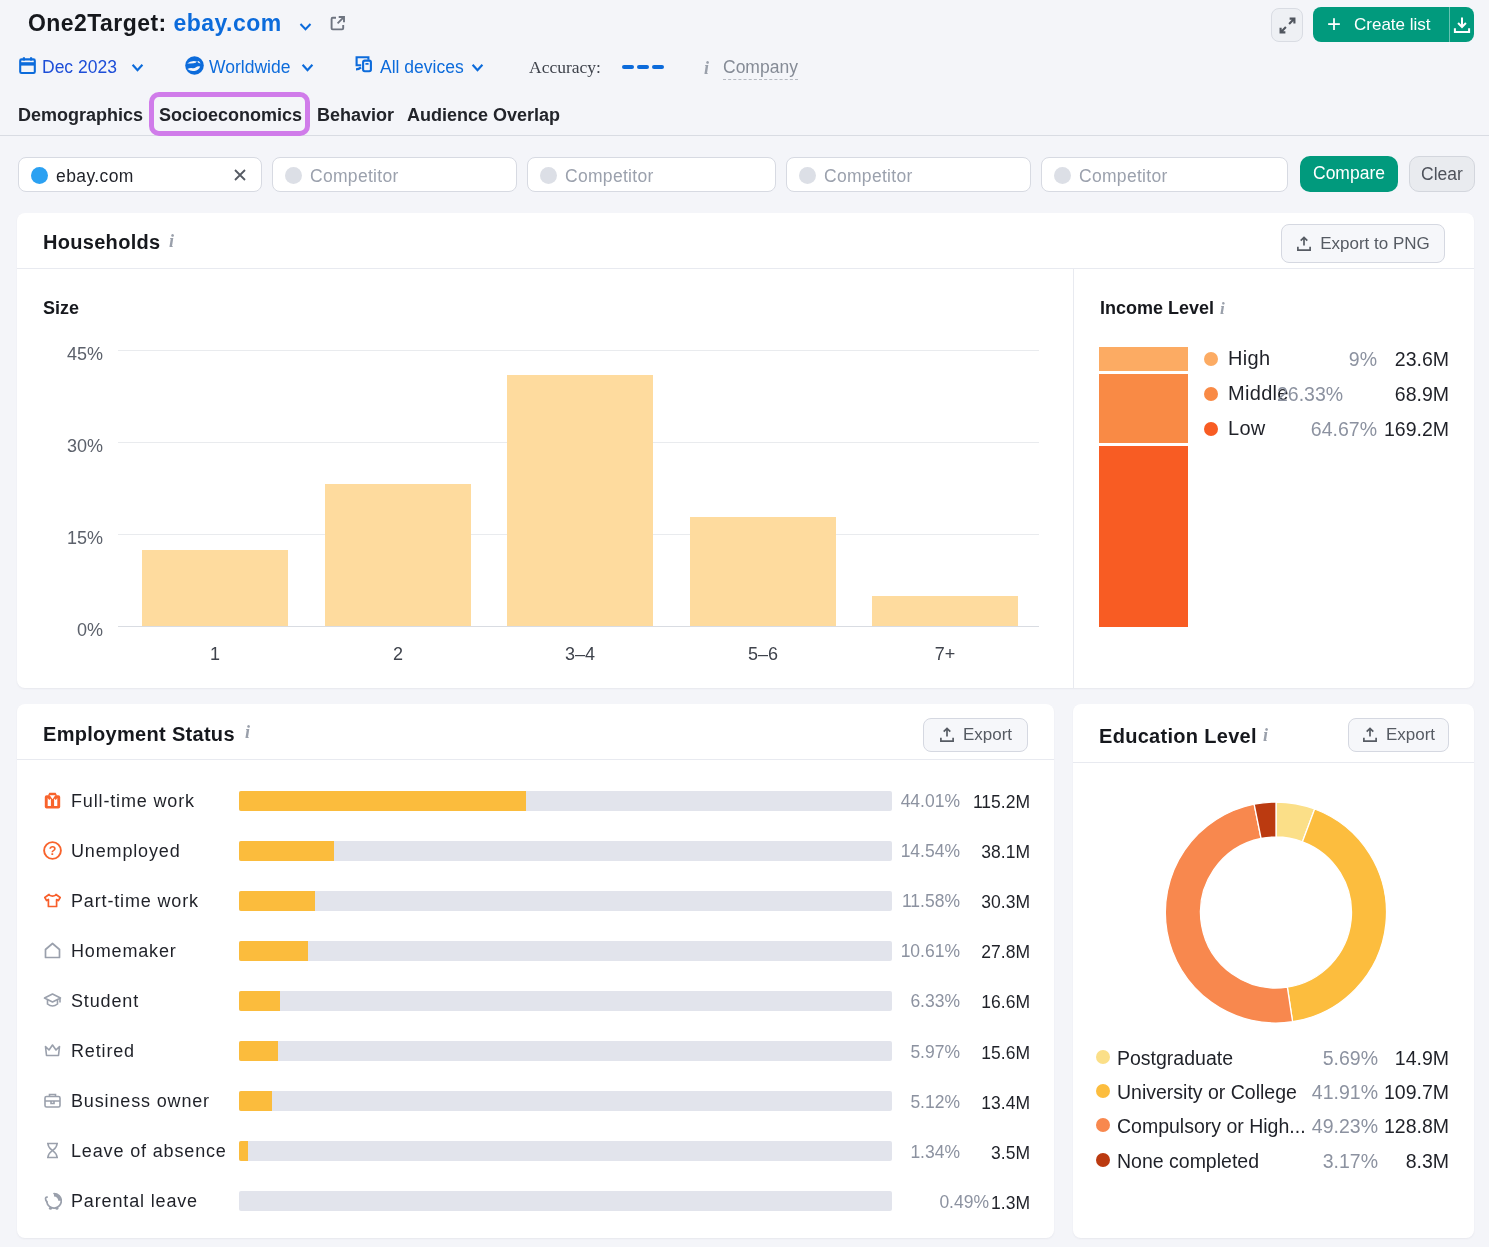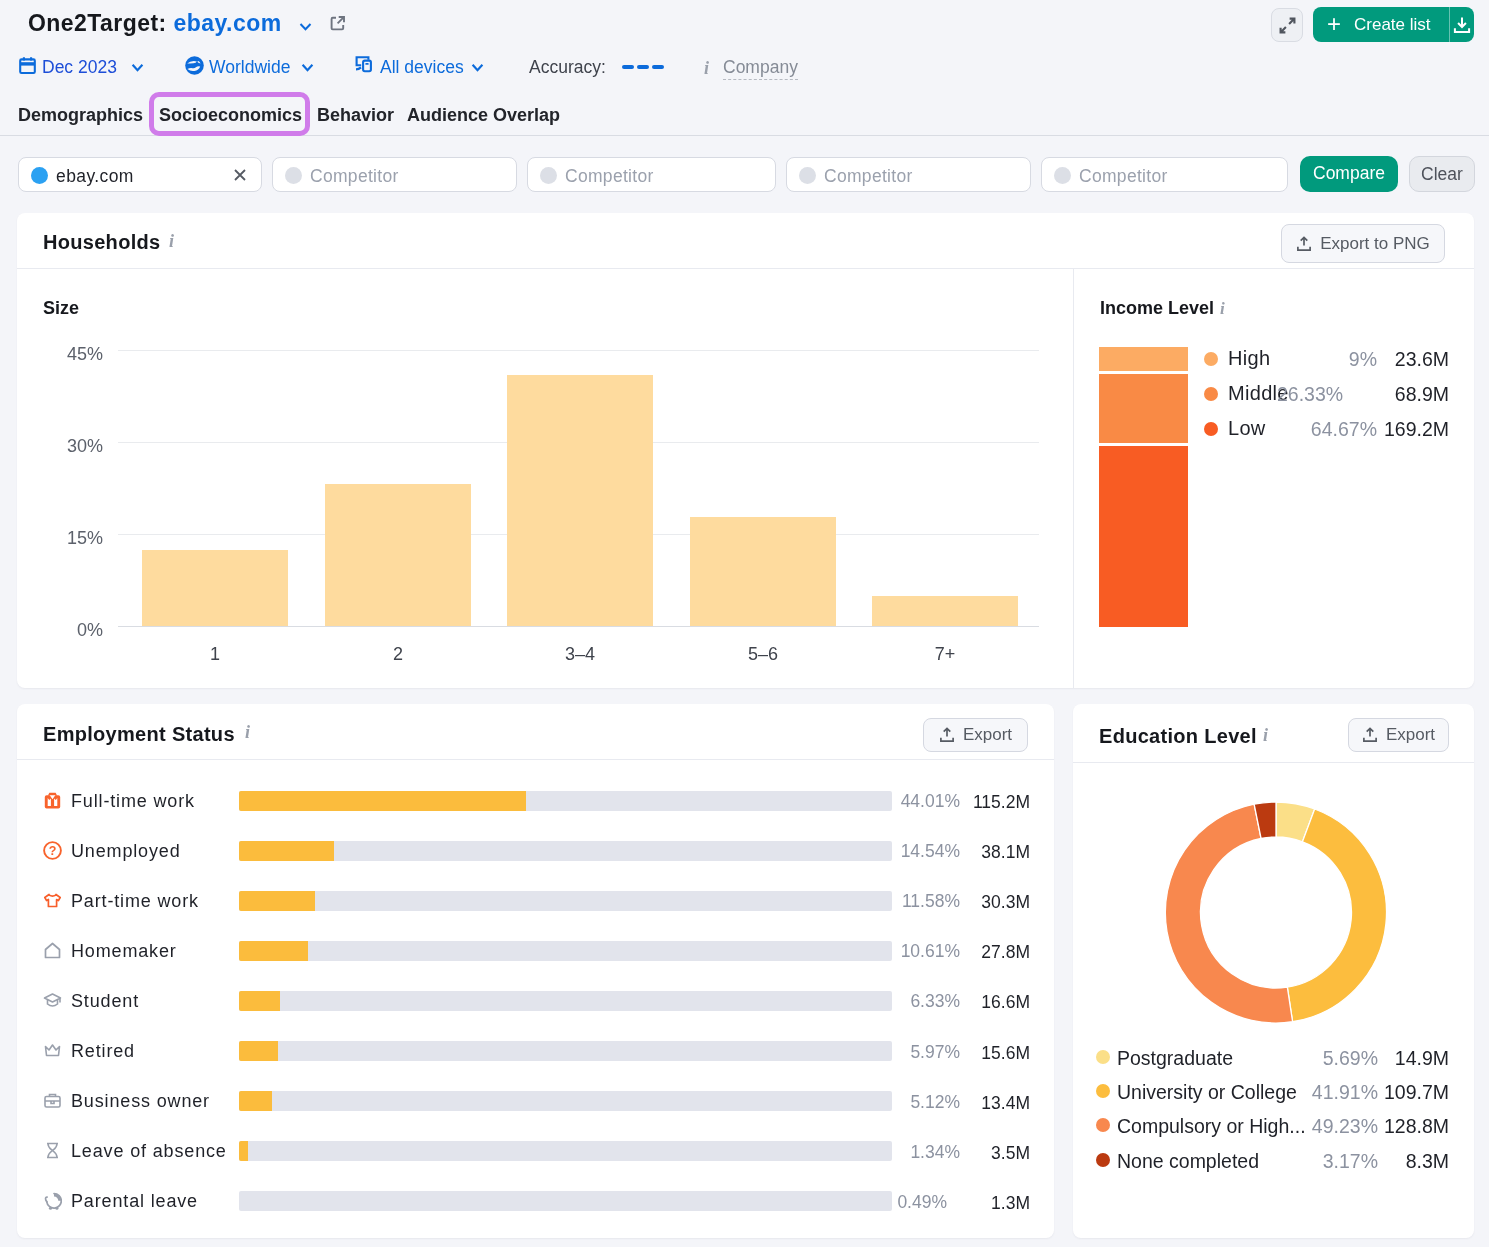--- a/index.html
+++ b/index.html
@@ -73,21 +73,21 @@
       <path d="M15.4 5.8 V3.3 H3.6 V11.2 H8.2"></path>
       <path d="M3.0 15.3 C4.8 15.3 6.6 14.6 8.0 13.4" stroke-width="2.3"></path>
       <rect x="10.1" y="6.6" width="7.8" height="10.6" rx="1.7"></rect>
     </g>
     <rect x="12.4" y="8.9" width="3.2" height="1.9" rx="0.4" fill="#0c6bdb"></rect>
   </svg>
   <div class="abs" style="left:380px; top:56.5px; font-size:17.5px; color:#0c6bdb;">All devices</div>
   <svg class="abs" style="left:470px; top:60px;" width="15" height="15" viewBox="0 0 15 15">
     <path d="M2.6 4.8 L7.5 10.2 L12.4 4.8" fill="none" stroke="#0c6bdb" stroke-width="2.2"></path>
   </svg>
-  <div class="abs" style="left:529px; top:56.5px; font-size:17.5px; color:#3f434c;">Accuracy:</div>
+  <div class="abs" style="left:529px; top:56.5px; font-size:17.5px; color:#3f434c;font-family:Liberation Serif, serif;">Accuracy:</div>
   <div class="abs" style="left:622px; top:65px; width:12px; height:3.6px; background:#0c6bdb; border-radius:2px;"></div>
   <div class="abs" style="left:637px; top:65px; width:12px; height:3.6px; background:#0c6bdb; border-radius:2px;"></div>
   <div class="abs" style="left:652px; top:65px; width:12px; height:3.6px; background:#0c6bdb; border-radius:2px;"></div>
   <div class="abs iico" style="left:704px; top:58px; font-size:18px;">i</div>
   <div class="abs" style="left:723px; top:56.5px; font-size:17.5px; color:#858b96; border-bottom:1.5px dashed #b6bac2; padding-bottom:1px;">Company</div>
 
   <div class="abs" style="left:0; top:135px; width:1489px; height:1px; background:#d9dce3;"></div>
   <div class="abs" style="left:18px; top:105px; font-size:18px; font-weight:600; color:#22242a;">Demographics</div>
   <div class="abs" style="left:159px; top:105px; font-size:18px; font-weight:600; color:#22242a;">Socioeconomics</div>
   <div class="abs" style="left:317px; top:105px; font-size:18px; font-weight:600; color:#22242a;">Behavior</div>
@@ -267,21 +267,21 @@
       <div style="position:absolute; left:931px; top:438.7px; width:82px; text-align:right; font-size:17.5px; color:#1f2128;">3.5M</div>
       <div style="position:absolute; left:26px; top:487.3px; width:20px; height:20px;"><svg width="19" height="19" viewBox="0 0 19 19">
           <path d="M11 2.5 A7.3 7.3 0 1 1 3.75 10.6" fill="none" stroke="#9aa0ac" stroke-width="1.7" stroke-linecap="round"></path>
           <path d="M3.75 10.6 C3.0 9.8 2.5 8.6 2.55 7.5 C2.6 6.5 3.3 5.9 4.1 6.1" fill="none" stroke="#9aa0ac" stroke-width="1.7" stroke-linecap="round"></path>
           <path d="M11 2.5 A7.3 7.3 0 0 1 18.3 9.8 L15.3 9.8 A4.3 4.3 0 0 0 11 5.5 Z" fill="#9aa0ac"></path>
           <circle cx="7.5" cy="17.3" r="1.55" fill="#9aa0ac"></circle>
           <circle cx="13.9" cy="17.3" r="1.55" fill="#9aa0ac"></circle>
         </svg></div>
       <span style="position:absolute; left:54px; top:487.3px; font-size:18px; letter-spacing:0.85px; color:#1f2128;">Parental leave</span>
       <div style="position:absolute; left:222px; top:487.3px; width:653px; height:20px; background:#e2e4ec; border-radius:2px;"></div>
-      <div style="position:absolute; left:830px; top:487.8px; width:100px; text-align:right; font-size:17.5px; color:#8c92a0;">0.49%</div>
+      <div style="position:absolute; left:872px; top:487.8px; width:100px; text-align:right; font-size:17.5px; color:#8c92a0;">0.49%</div>
       <div style="position:absolute; left:931px; top:488.8px; width:82px; text-align:right; font-size:17.5px; color:#1f2128;">1.3M</div>
     </div>
   </div>
 
   <div class="card" style="left:1073px; top:704px; width:401px; height:534px;">
     <div class="chdr" style="height:59px;"></div>
     <span class="ctitle" style="position:absolute; left:26px; top:21px; letter-spacing:0.3px;">Education Level</span>
     <span class="iico" style="position:absolute; left:190px; top:21px; font-size:18px;">i</span>
     <div class="ibtn" style="right:25px; top:14px; width:101px; height:34px;">
       <svg width="16" height="16" viewBox="0 0 17 17">

